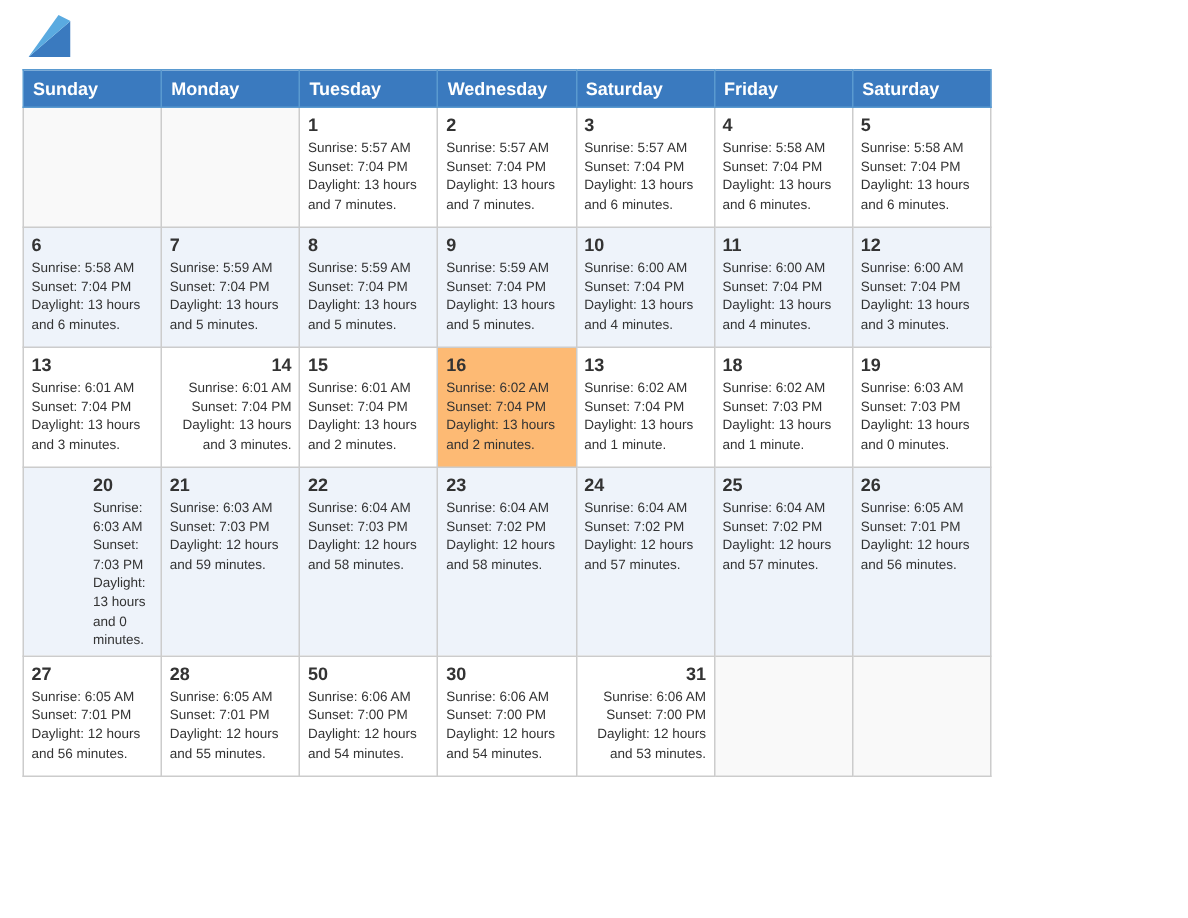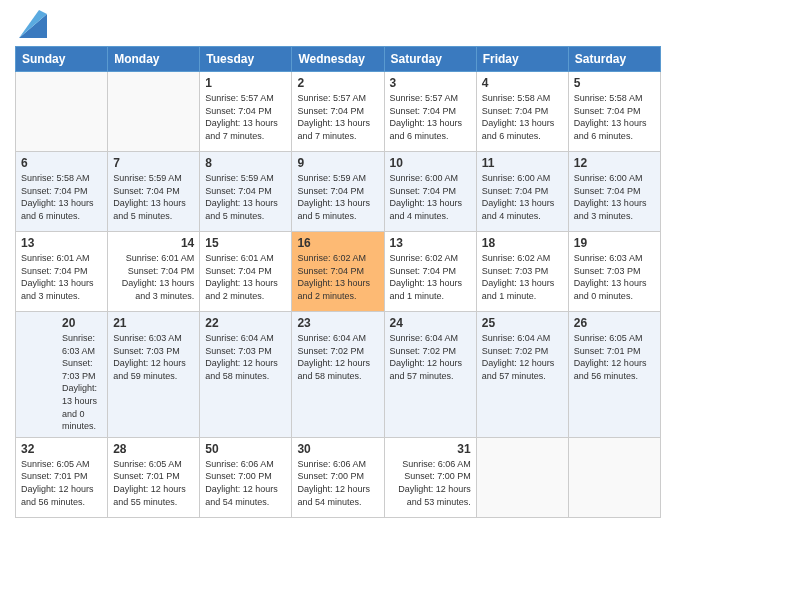--- a/index.html
+++ b/index.html
@@ -327,21 +327,21 @@
           <td style="background: rgb(238, 243, 250);">
             <span class="day-number">26</span>
             <div class="day-info" style="white-space: pre-line;">Sunrise: 6:05 AM
 Sunset: 7:01 PM
 Daylight: 12 hours
 and 56 minutes.</div>
           </td>
         </tr>
         <tr>
           <td style="background: rgb(255, 255, 255);">
-            <span class="day-number">32</span>
+            <span class="day-number">27</span>
             <div class="day-info" style="white-space: pre-line;">Sunrise: 6:05 AM
 Sunset: 7:01 PM
 Daylight: 12 hours
 and 56 minutes.</div>
           </td>
           <td style="background: rgb(255, 255, 255);">
             <span class="day-number">28</span>
             <div class="day-info" style="white-space: pre-line;">Sunrise: 6:05 AM
 Sunset: 7:01 PM
 Daylight: 12 hours

